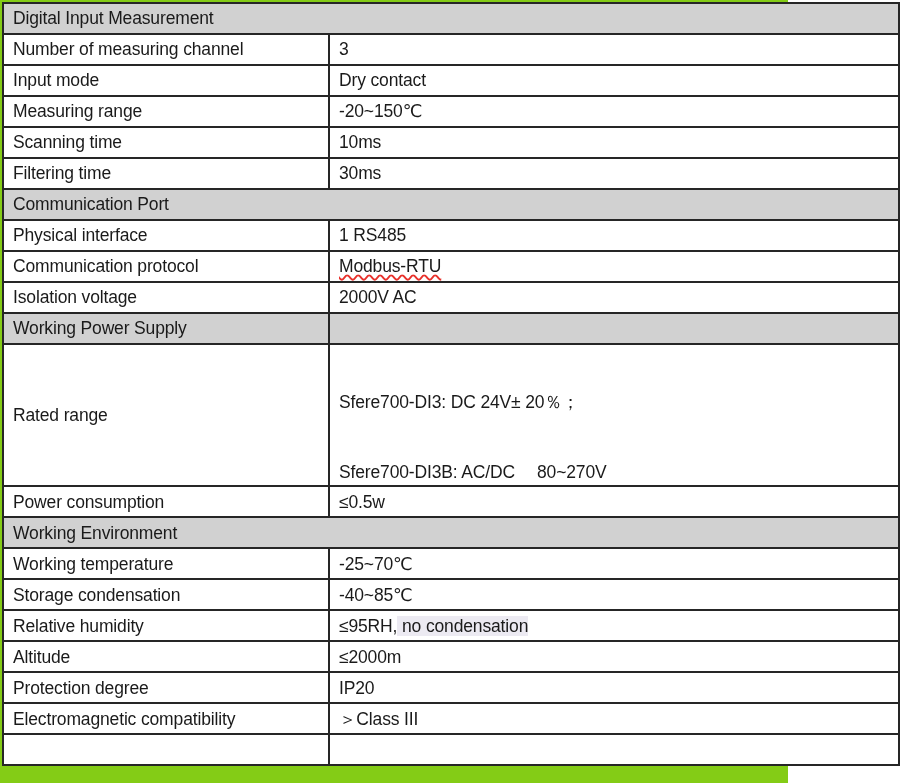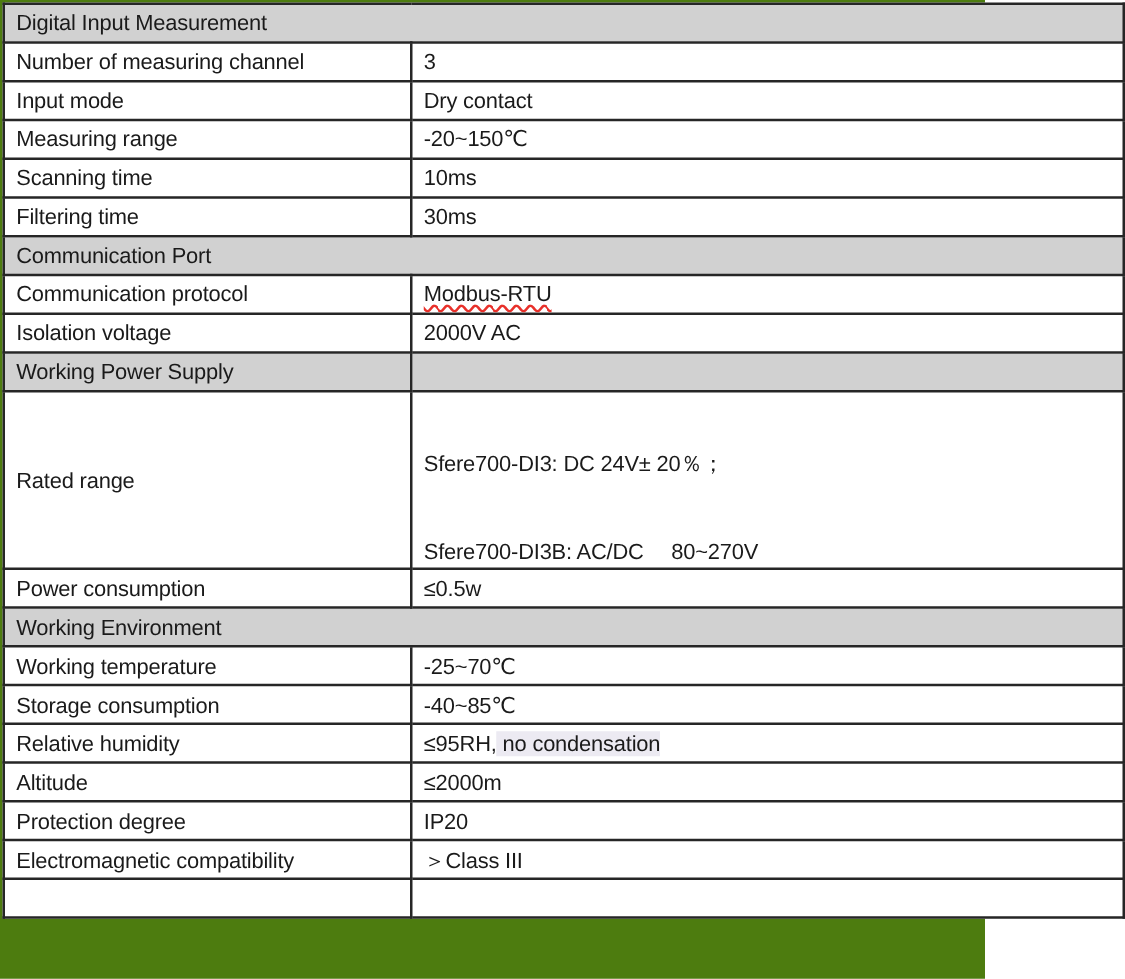--- a/index.html
+++ b/index.html
@@ -11,21 +11,21 @@
     width: 900px;
     height: 783px;
     overflow: hidden;
     font-family: "Liberation Sans", "DejaVu Sans", sans-serif;
   }
 
   #spec-sheet {
     position: relative;
     width: 788px;
     height: 783px;
-    background: #4d7c0f;
+    background: #84cc16;
     box-sizing: border-box;
     padding: 2px 2px 0 2px;
   }
 
   table.spec-table {
     width: 896px;
     border-collapse: collapse;
     table-layout: fixed;
     background: #ffffff;
   }
@@ -108,20 +108,24 @@
       </tr>
       <tr>
         <td>Filtering time</td>
         <td class="value-cell">30ms</td>
       </tr>
 
       <tr class="section-row">
         <td colspan="2">Communication Port</td>
       </tr>
       <tr>
+        <td>Physical interface</td>
+        <td class="value-cell">1 RS485</td>
+      </tr>
+      <tr>
         <td>Communication protocol</td>
         <td class="value-cell"><span class="misspelled">Modbus-RTU</span></td>
       </tr>
       <tr>
         <td>Isolation voltage</td>
         <td class="value-cell">2000V AC</td>
       </tr>
 
       <tr class="section-row">
         <td>Working Power Supply</td>
@@ -140,21 +144,21 @@
       </tr>
 
       <tr class="section-row">
         <td colspan="2">Working Environment</td>
       </tr>
       <tr>
         <td>Working temperature</td>
         <td class="value-cell">-25~70℃</td>
       </tr>
       <tr>
-        <td>Storage consumption</td>
+        <td>Storage condensation</td>
         <td class="value-cell">-40~85℃</td>
       </tr>
       <tr>
         <td>Relative humidity</td>
         <td class="value-cell"><span>≤95RH,</span><span class="highlighted"> no condensation</span></td>
       </tr>
       <tr>
         <td>Altitude</td>
         <td class="value-cell">≤2000m</td>
       </tr>

